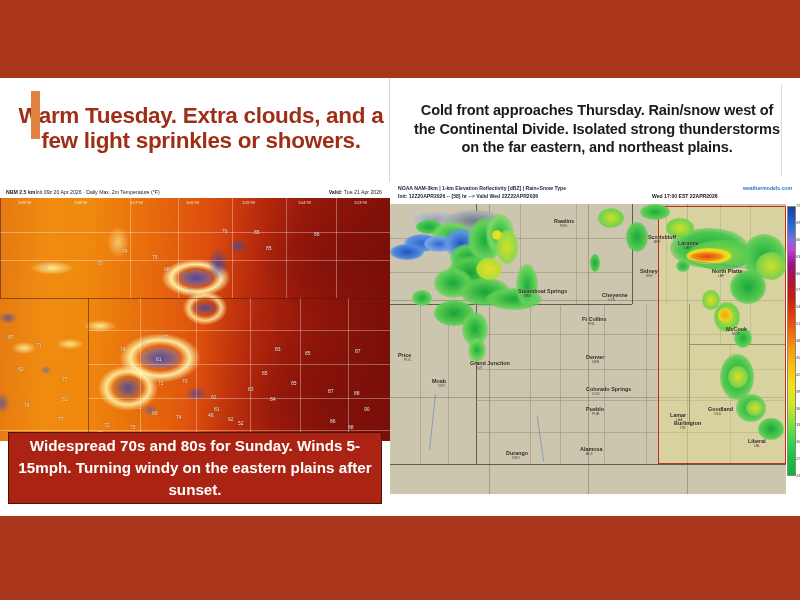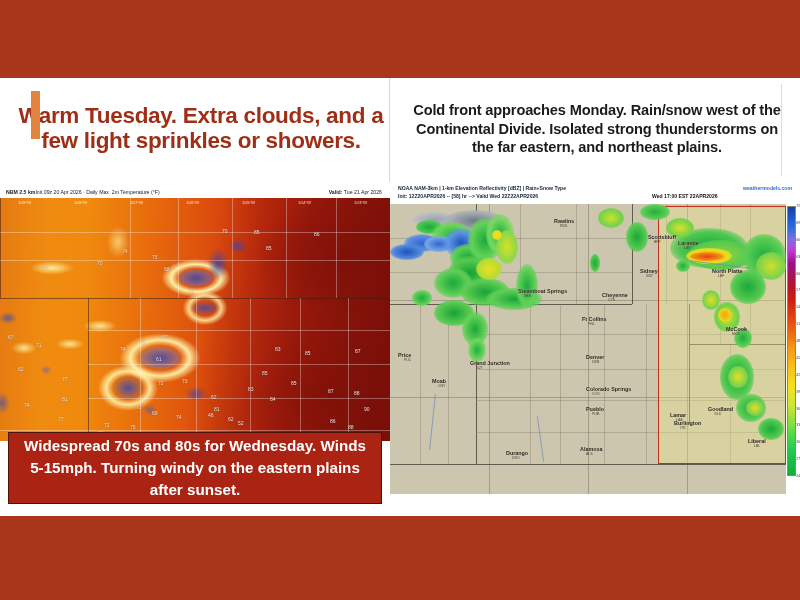--- a/index.html
+++ b/index.html
@@ -190,21 +190,21 @@
 
     <div class="headline-row">
 
       <div class="headline-left">
         <div class="accent-bar"></div>
         <h1>Warm Tuesday. Extra clouds, and a few light sprinkles or showers.</h1>
         <div class="divider-v"></div>
       </div>
 
       <div class="headline-right">
-        <h1>Cold front approaches Monday. Rain/snow west of the Continental Divide. Isolated strong thunderstorms on the far eastern, and northeast plains.</h1>
+        <h1>Cold front approaches Thursday. Rain/snow west of the Continental Divide. Isolated strong thunderstorms on the far eastern, and northeast plains.</h1>
         <div class="divider-v2"></div>
       </div>
     </div>
 
     <div class="maps-row">
 
       <div class="map-left">
 
         <div class="mh-left">
           <div class="lbl l-a">
@@ -454,16 +454,16 @@
             <span style="top: 219.375px;">33</span>
             <span style="top: 236.25px;">30</span>
             <span style="top: 253.125px;">27</span>
             <span style="top: 270px;">24</span>
           </div>
       </div>
     </div>
   </div>
 
   <div class="caption cap-left">
-    <span>Widespread 70s and 80s for Wednesday. Winds 5-15mph. Turning windy on the eastern plains after sunset.</span>
+    <span>Widespread 70s and 80s for Sunday. Winds 5-15mph. Turning windy on the eastern plains after sunset.</span>
   </div>
 
 </div>
 
 </body></html>

